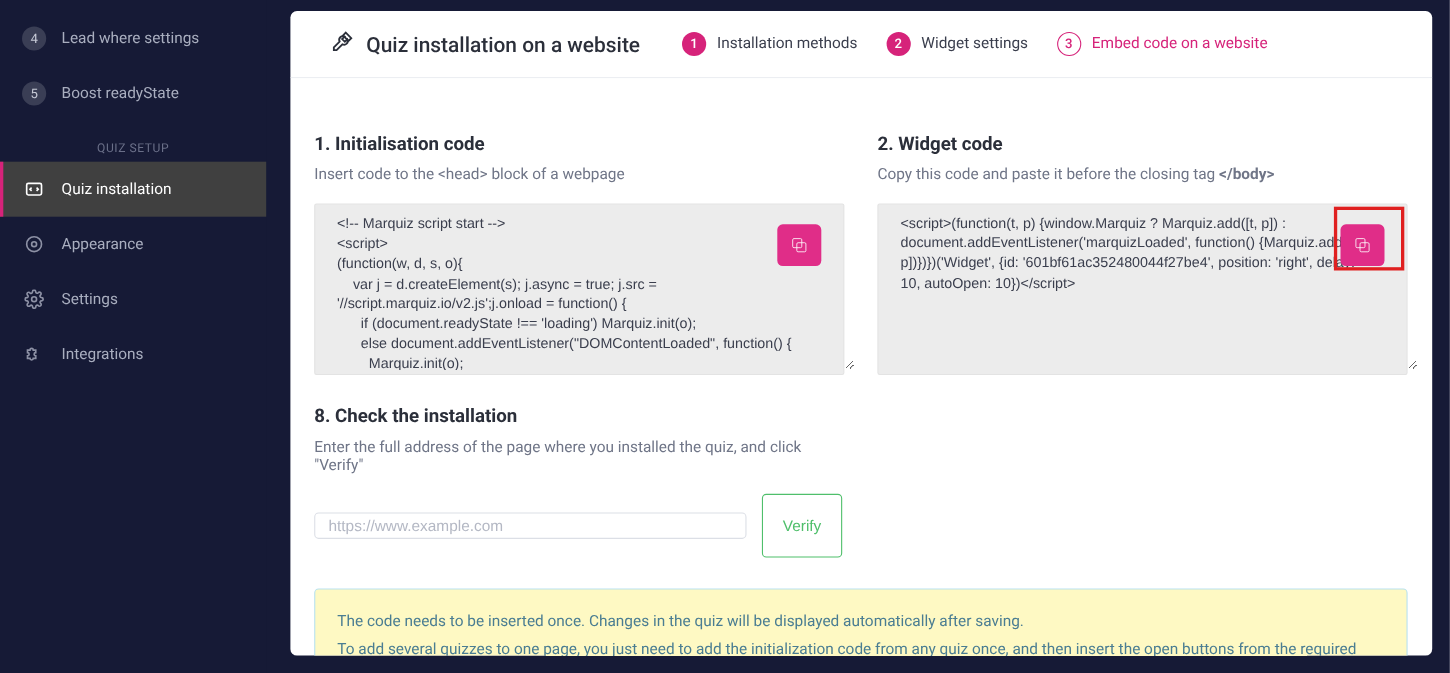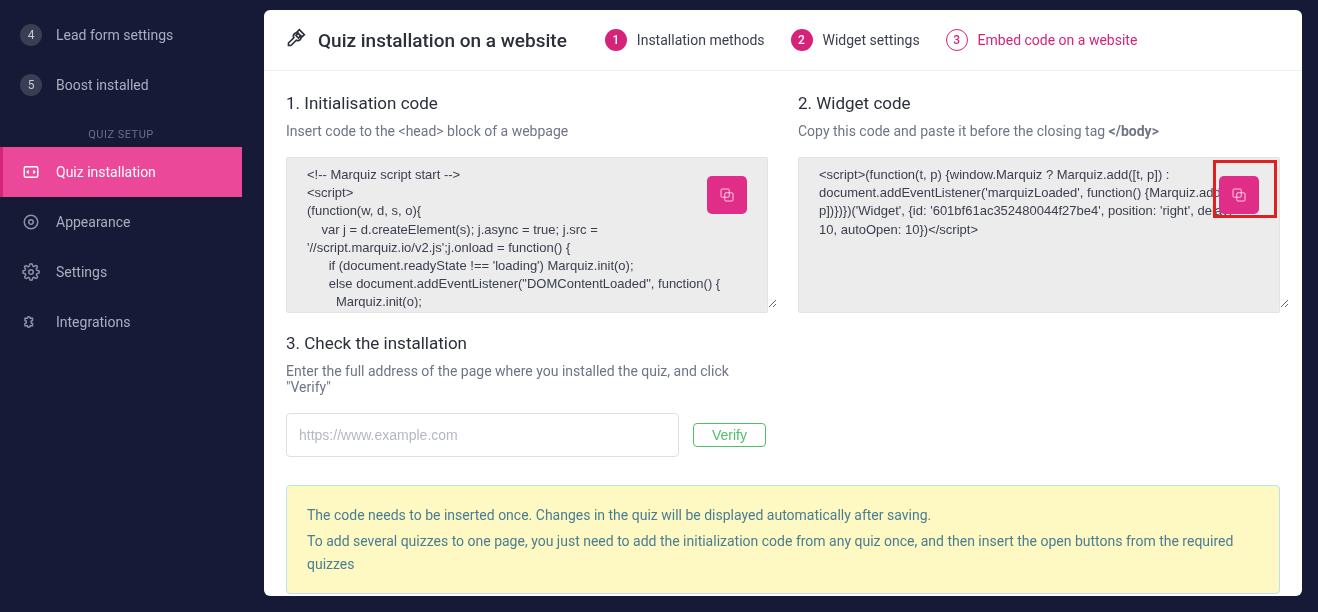--- a/index.html
+++ b/index.html
@@ -45,42 +45,42 @@
     text-align: center;
   }
   .sb-icon {
     width: 22px; height: 22px;
     display: flex; align-items: center; justify-content: center;
     margin-right: 14px;
     flex-shrink: 0;
   }
   .sb-icon svg { width: 18px; height: 18px; }
   .sb-item.active {
-    background: #ec4899;
+    background: #404040;
     color: #ffffff;
     border-left: 3px solid #d6237a;
     padding-left: 17px;
   }
 
   .main-wrap {
     flex: 1;
     padding: 10px 16px 16px 22px;
   }
   .panel {
     background: #ffffff;
     border-radius: 6px;
     height: 100%;
     display: flex;
     flex-direction: column;
     overflow: hidden;
   }
   .panel-header {
     display: flex;
     align-items: center;
-    padding: 18px 22px;
+    padding: 18px 37px;
     border-bottom: 1px solid #eceef2;
     gap: 28px;
   }
   .title-block {
     display: flex;
     align-items: center;
     gap: 12px;
   }
   .title-icon svg { width: 20px; height: 20px; }
   .title-text { font-size: 19px; color: #2b2f3a; font-weight: 500; }
@@ -103,21 +103,21 @@
     flex: 1;
     padding: 22px;
     overflow: auto;
   }
   .row1 {
     display: grid;
     grid-template-columns: 1fr 1fr;
     gap: 30px;
     margin-bottom: 20px;
   }
-  .col h3 { font-size: 17px; font-weight: 400; color: #2b2f3a; margin-bottom: 10px; }
+  .col h3 { font-size: 17px; font-weight: 700; color: #2b2f3a; margin-bottom: 10px; margin-top: 28px; }
   .col .hint { font-size: 14px; color: #6f7587; margin-bottom: 18px; }
   .codebox {
     position: relative;
     background: #ececec;
     border: 1px solid #e3e3e3;
     border-radius: 2px;
     min-height: 150px;
   }
   .codebox textarea {
     width: 100%;
@@ -155,31 +155,31 @@
     z-index: 3;
   }
   .check-row {
     display: flex;
     align-items: center;
     gap: 14px;
     margin-top: 4px;
   }
   .url-input {
     width: 395px;
-    height: 44px;
+    height: 24px;
     border: 1px solid #dcdfe6;
     border-radius: 4px;
     padding: 0 12px;
     font-size: 14px;
     color: #333;
     outline: none;
   }
   .url-input::placeholder { color: #b4b8c4; }
   .verify-btn {
-    height: 24px;
+    height: 58px;
     padding: 0 18px;
     border: 1px solid #4fbf6b;
     background: #fff;
     color: #4fbf6b;
     border-radius: 4px;
     font-size: 14px;
     cursor: pointer;
   }
   .info-box {
     margin-top: 28px;
@@ -193,25 +193,25 @@
   }
   .info-box p + p { margin-top: 4px; }
 </style>
 </head>
 <body>
 
 <div class="app">
   <aside class="sidebar">
     <div class="sb-item">
       <span class="sb-num">4</span>
-      <span>Lead form settings</span>
+      <span>Lead where settings</span>
     </div>
     <div class="sb-item">
       <span class="sb-num">5</span>
-      <span>Boost installed</span>
+      <span>Boost readyState</span>
     </div>
 
     <div class="sb-section-label">QUIZ SETUP</div>
 
     <div class="sb-item active">
       <span class="sb-icon">
         <svg viewBox="0 0 24 24" fill="none" stroke="#fff" stroke-width="2">
             <rect x="3" y="5" width="18" height="14" rx="2"></rect>
             <path d="M9 10l-2 2 2 2M15 10l2 2-2 2"></path>
           </svg>
@@ -308,21 +308,21 @@
                     <rect x="9" y="9" width="11" height="11" rx="1.5"></rect>
                     <rect x="4" y="4" width="11" height="11" rx="1.5"></rect>
                   </svg>
               </button>
               <div class="highlight-box"></div>
             </div>
           </div>
         </div>
 
         <div class="col" style="max-width:480px;">
-          <h3>3. Check the installation</h3>
+          <h3>8. Check the installation</h3>
           <p class="hint">Enter the full address of the page where you installed the quiz, and click "Verify"</p>
           <div class="check-row">
             <input class="url-input" type="text" placeholder="https://www.example.com" style="">
             <button class="verify-btn">Verify</button>
           </div>
         </div>
 
         <div class="info-box">
           <p>The code needs to be inserted once. Changes in the quiz will be displayed automatically after saving.</p>
           <p>To add several quizzes to one page, you just need to add the initialization code from any quiz once, and then insert the open buttons from the required quizzes</p>

